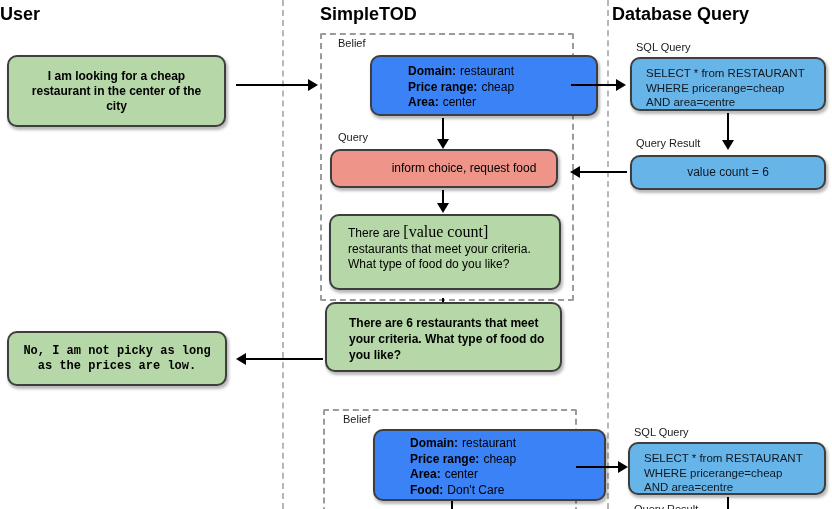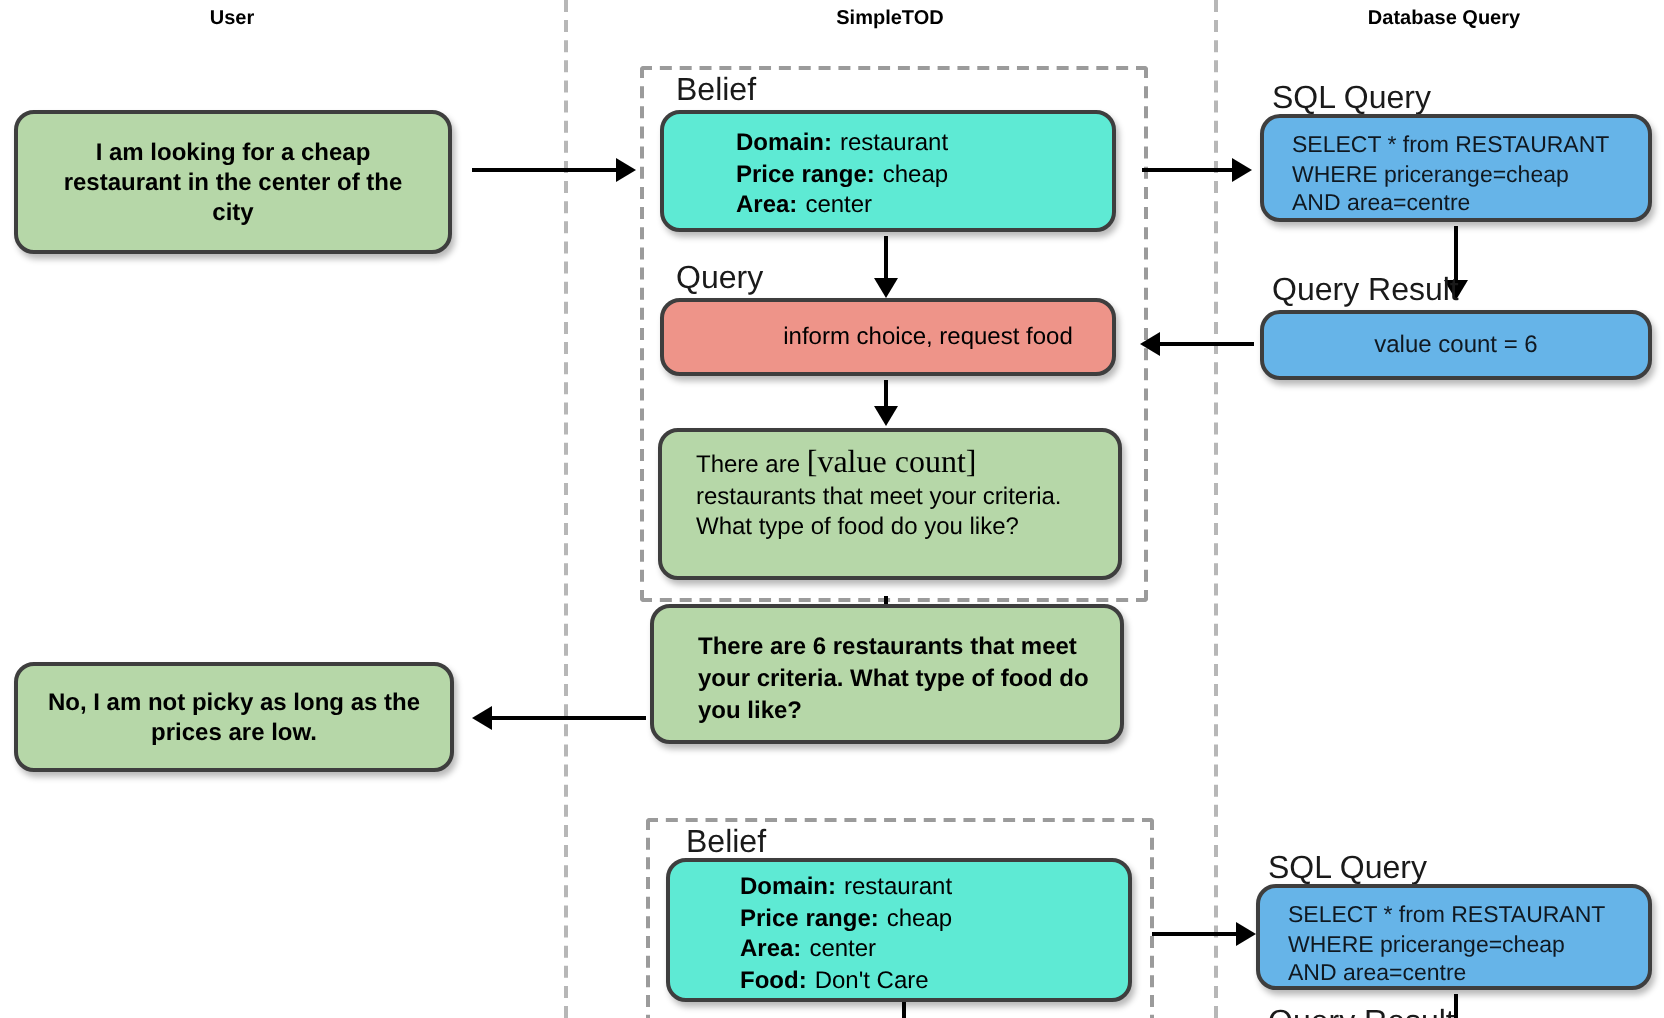--- a/index.html
+++ b/index.html
@@ -1,34 +1,34 @@
 <!DOCTYPE html>
 <html><head>
 <meta charset="utf-8">
 <style>
   html,body{margin:0;padding:0;background:#ffffff;}
   .canvas{
     position:relative;width:832px;height:509px;overflow:hidden;background:#ffffff;
     font-family:"Liberation Sans", sans-serif;color:#000;
   }
   .sep{position:absolute;top:0;height:509px;width:0;border-left:2px dashed #b7b7b7;}
-  .col-header{position:absolute;font-weight:bold;font-size:10px;text-align:center;}
+  .col-header{position:absolute;font-weight:bold;font-size:18px;text-align:left;}
   .dashed-box{position:absolute;border:2px dashed #9b9b9b;border-radius:2px;background:transparent;}
   .node{
     position:absolute;border:2px solid #3e3e3e;border-radius:10px;
     box-shadow:1.5px 2.5px 3px rgba(0,0,0,0.28);
     font-size:12px;line-height:15.5px;box-sizing:border-box;
   }
   .green{background:#b6d7a8;}
-  .yellow{background:#5eead4;}
+  .yellow{background:#3b82f6;margin-left:40px;}
   .salmon{background:#ee9489;}
   .blue{background:#66b4e8;color:#101820;}
   .center-text{display:flex;align-items:center;justify-content:center;text-align:center;}
   .bold{font-weight:bold;}
-  .small-label{position:absolute;font-size:16px;color:#1a1a1a;}
+  .small-label{position:absolute;font-size:11px;color:#1a1a1a;}
   .kv .k{font-weight:bold;margin-right:4px;}
   .mono{font-family:Liberation Serif, serif;font-size:16px;margin-top:24px;}
   .hline{position:absolute;height:2px;background:#000;}
   .vline{position:absolute;width:2px;background:#000;}
   .ah-right{position:absolute;width:0;height:0;border-top:6px solid transparent;border-bottom:6px solid transparent;border-left:10px solid #000;}
   .ah-left{position:absolute;width:0;height:0;border-top:6px solid transparent;border-bottom:6px solid transparent;border-right:10px solid #000;}
   .ah-down{position:absolute;width:0;height:0;border-left:6px solid transparent;border-right:6px solid transparent;border-top:10px solid #000;}
   .sql-lines div{white-space:nowrap;}
 </style>
 </head>
@@ -89,21 +89,21 @@
 
   <div class="node green bold" style="left:325px;top:302px;width:237px;height:70px;padding:11px 8px 0 22px;line-height:16px;">
     <span>There are 6 restaurants that meet your criteria. What type of food do you like?</span>
   </div>
 
   <div>
     <div class="hline" style="left:245px;top:358px;width:78px;"></div>
     <div class="ah-left" style="left:236px;top:353px;"></div>
   </div>
 
-  <div class="node green center-text bold" style="left:7px;top:331px;width:220px;height:55px;padding:2px 12px;line-height:15px;">
+  <div class="node green center-text bold" style="left:7px;top:331px;width:220px;height:55px;padding:2px 12px;line-height:15px;font-family:Liberation Mono, monospace;">
     <span>No, I am not picky as long as the prices are low.</span>
   </div>
 
   <div class="dashed-box" style="left:323px;top:409px;width:250px;height:120px;"></div>
 
   <div class="small-label" style="left:343px;top:413px;">Belief</div>
 
   <div class="node yellow" style="left:333px;top:429px;width:233px;height:72px;padding:5px 8px 0 35px;">
     <div class="kv"><span class="k">Domain:</span><span>restaurant</span></div>
     <div class="kv"><span class="k">Price range:</span><span>cheap</span></div>

